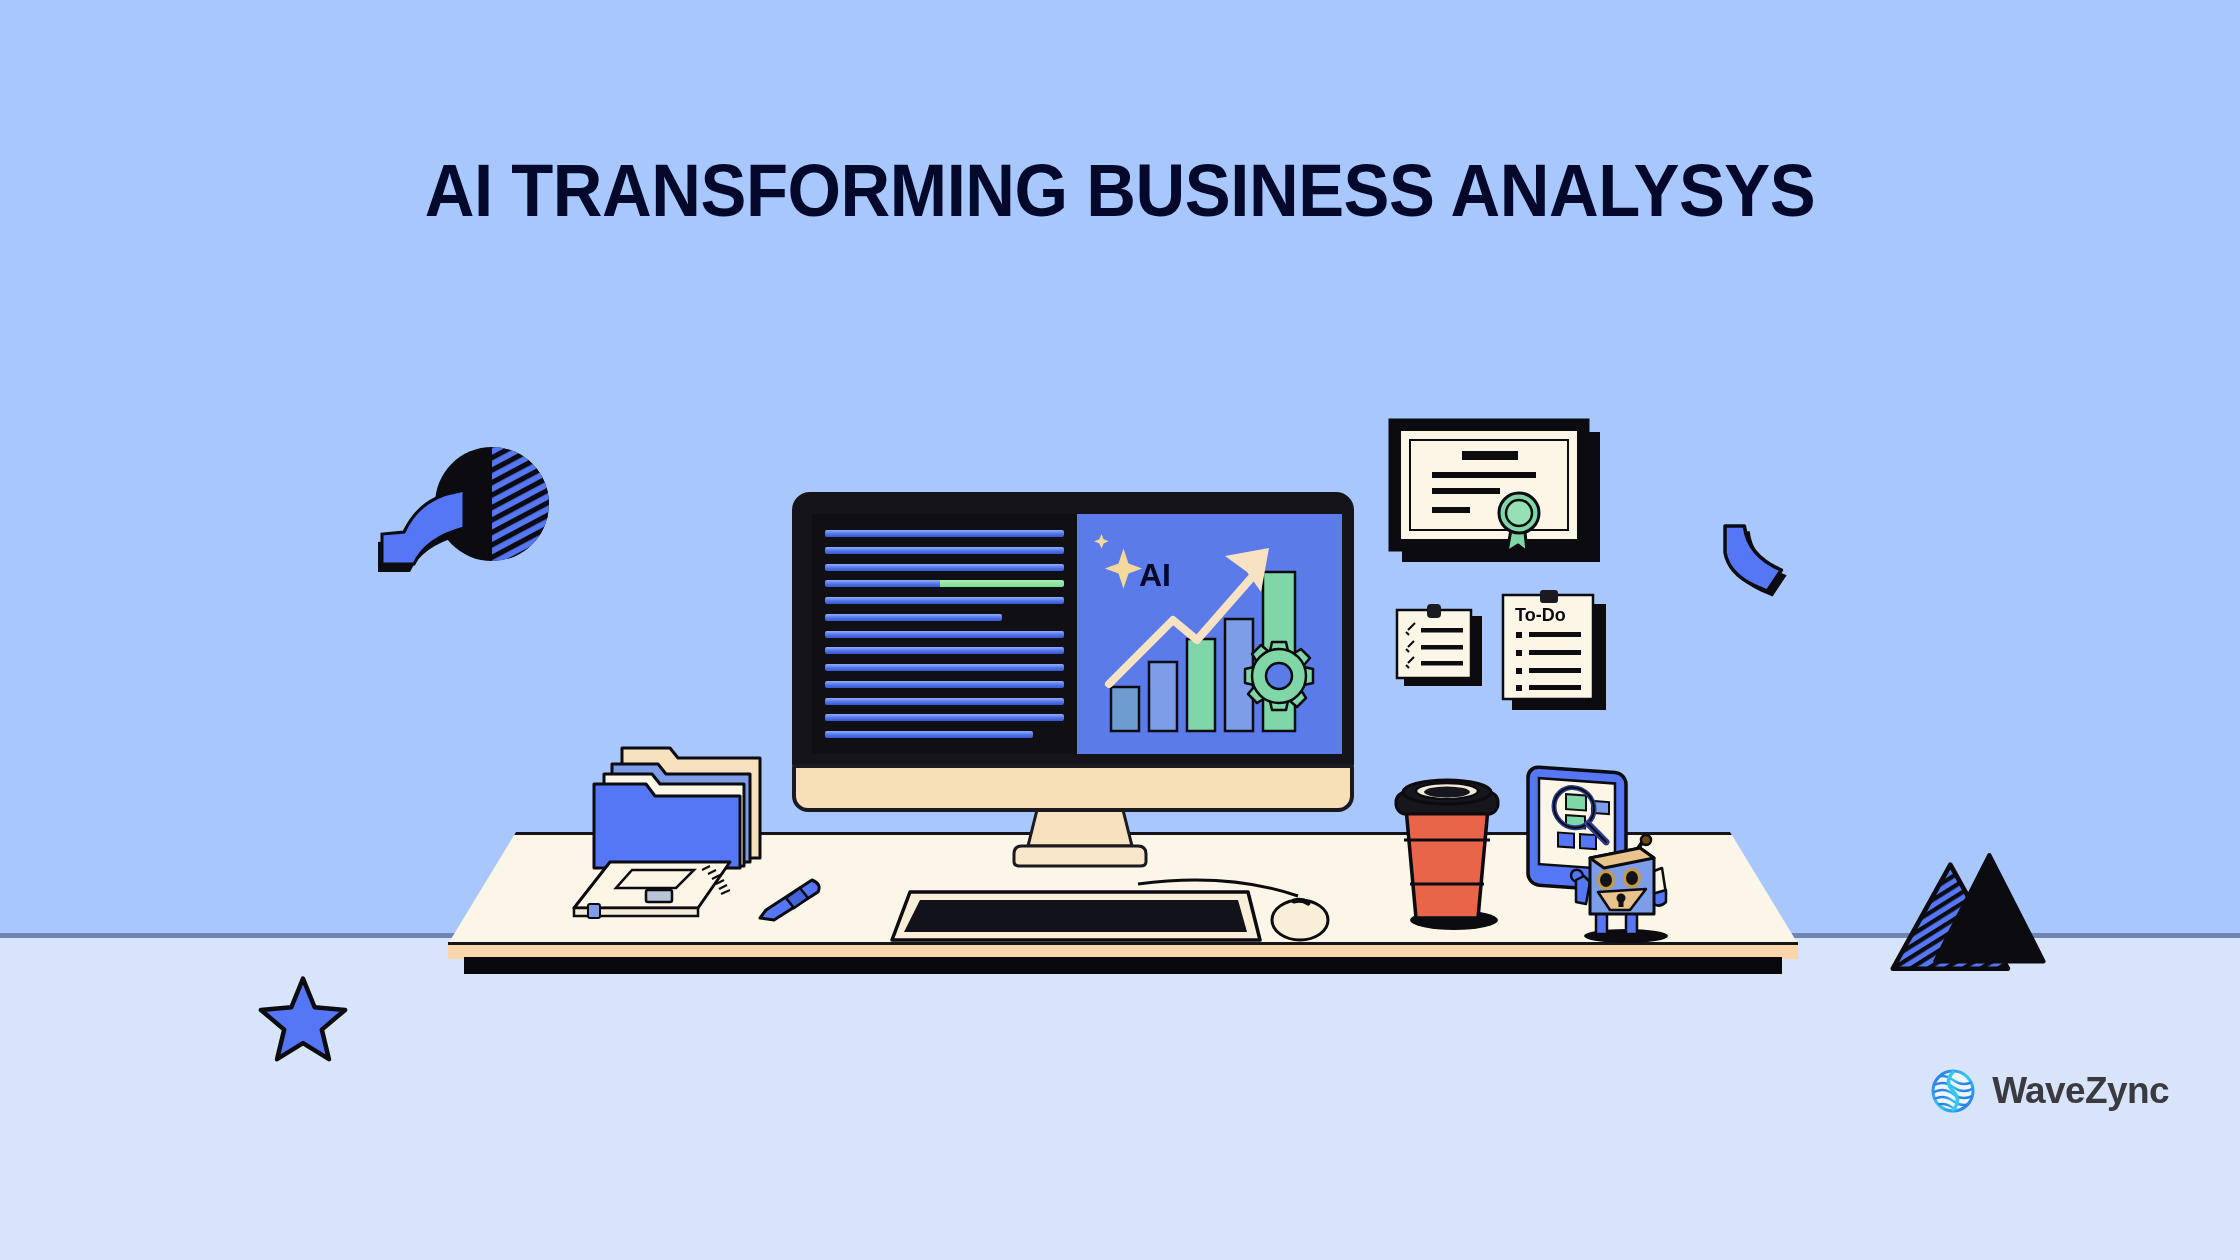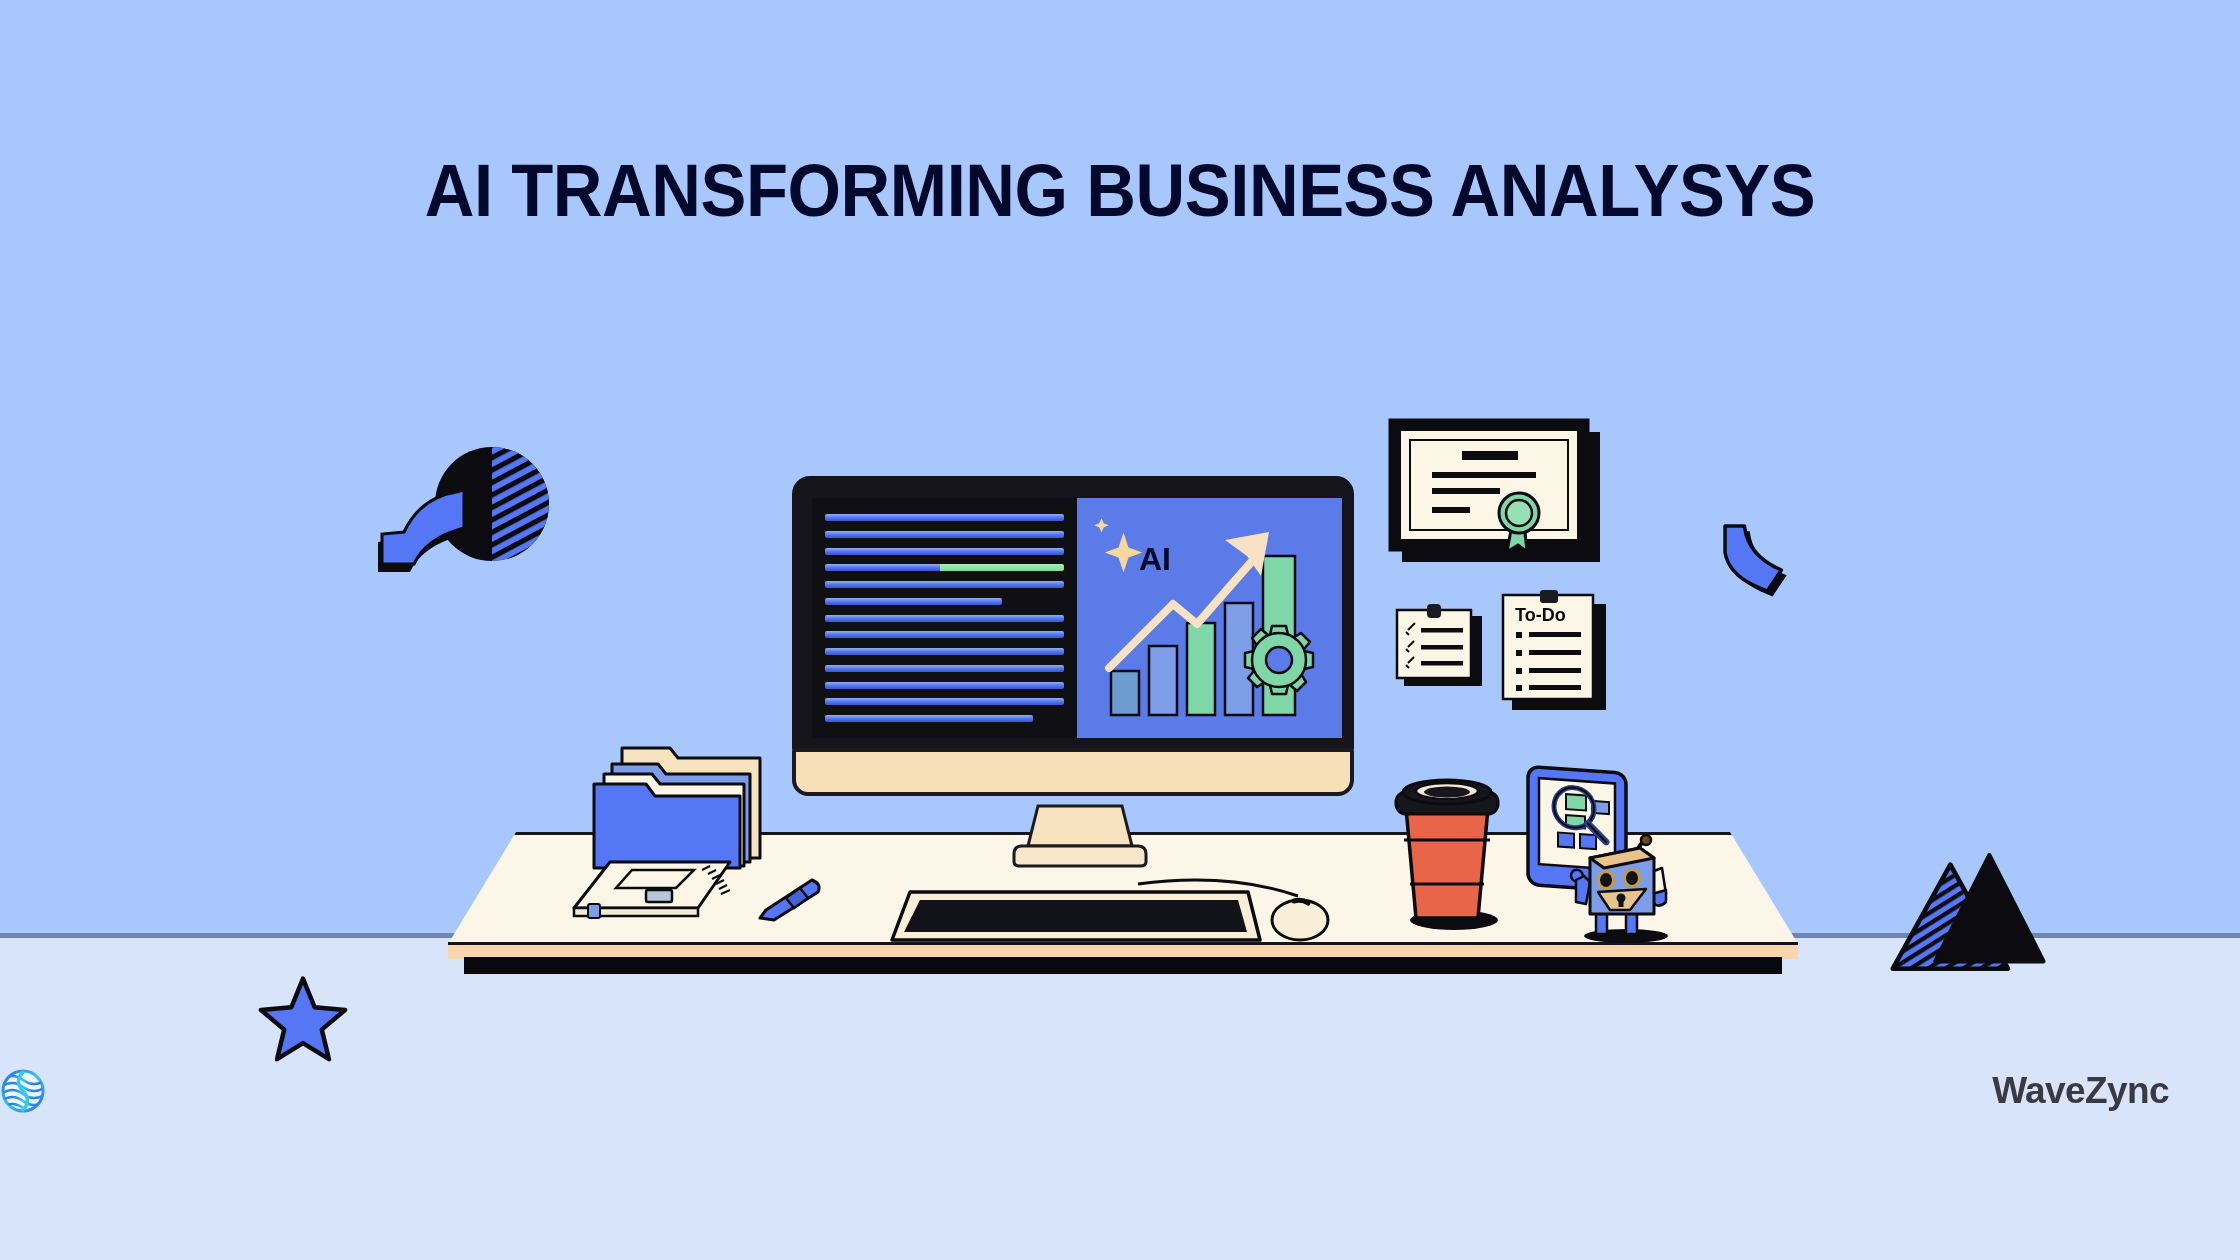--- a/index.html
+++ b/index.html
@@ -67,21 +67,21 @@
   .desk-shadow {
     position:absolute; left:16px; top:125px; width:1318px; height:17px;
     background:#09090d;
   }
   .monitor-shadow {
     position:absolute; left:888px; top:840px; width:380px; height:38px;
     background:#09090d; border-radius:50%;
   }
 
   
-  .monitor { position:absolute; left:792px; top:476px; width:562px; height:306px;border-radius:22px; }
+  .monitor { position:absolute; left:792px; top:492px; width:562px; height:306px;border-radius:22px; }
   .mon-body {
     position:absolute; left:0; top:0; width:562px; height:276px;
     background:#14141a; border:4px solid #14141a;
     border-radius:18px 18px 4px 4px;
   }
   .mon-chin {
     position:absolute; left:0; top:272px; width:562px; height:48px;
     background:#F7DFB8; border:4px solid #1a1a20;
     border-radius:4px 4px 16px 16px;
   }
@@ -121,21 +121,21 @@
   .note-small { position:absolute; left:1396px; top:604px; width:90px; height:86px; }
   .note-todo  { position:absolute; left:1502px; top:590px; width:108px; height:124px; }
 
   .coffee     { position:absolute; left:1392px; top:778px; width:110px; height:152px; }
   .tablet     { position:absolute; left:1522px; top:762px; width:110px; height:132px; }
   .robot      { position:absolute; left:1568px; top:838px; width:106px; height:104px; }
 
   
   .brand {
     position:absolute; left:0; top:1068px; width:2169px;
-    display:flex; align-items:center; justify-content:space-between; gap:16px;
+    display:flex; align-items:center; justify-content:flex-end; gap:16px;
   }
   .brand-name {
     font-size:37px; font-weight:bold; color:#3A3A40; letter-spacing:-0.6px;
   }
   svg { display:block; overflow:visible; }
 </style>
 </head>
 <body>
 
 <div id="stage">

